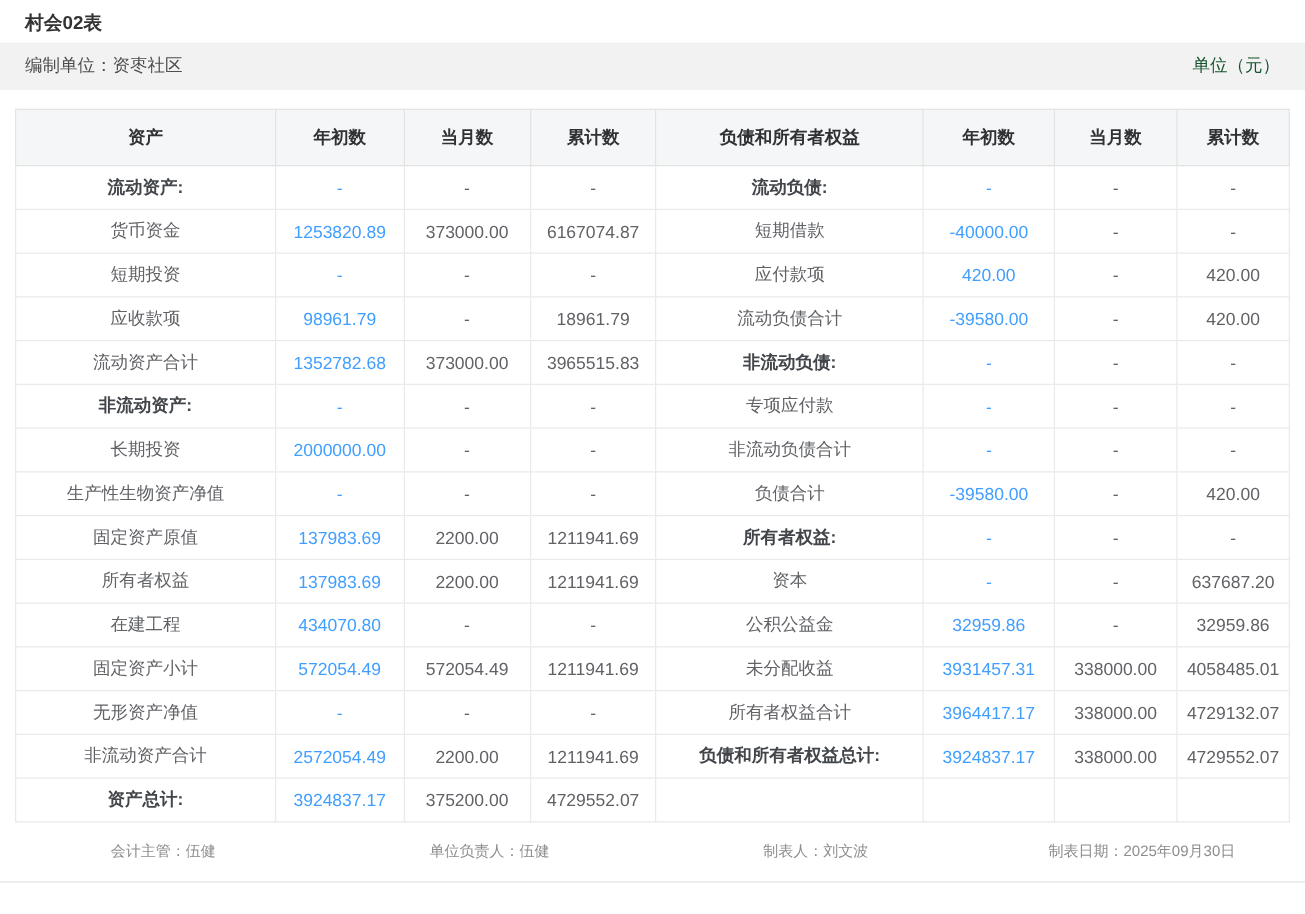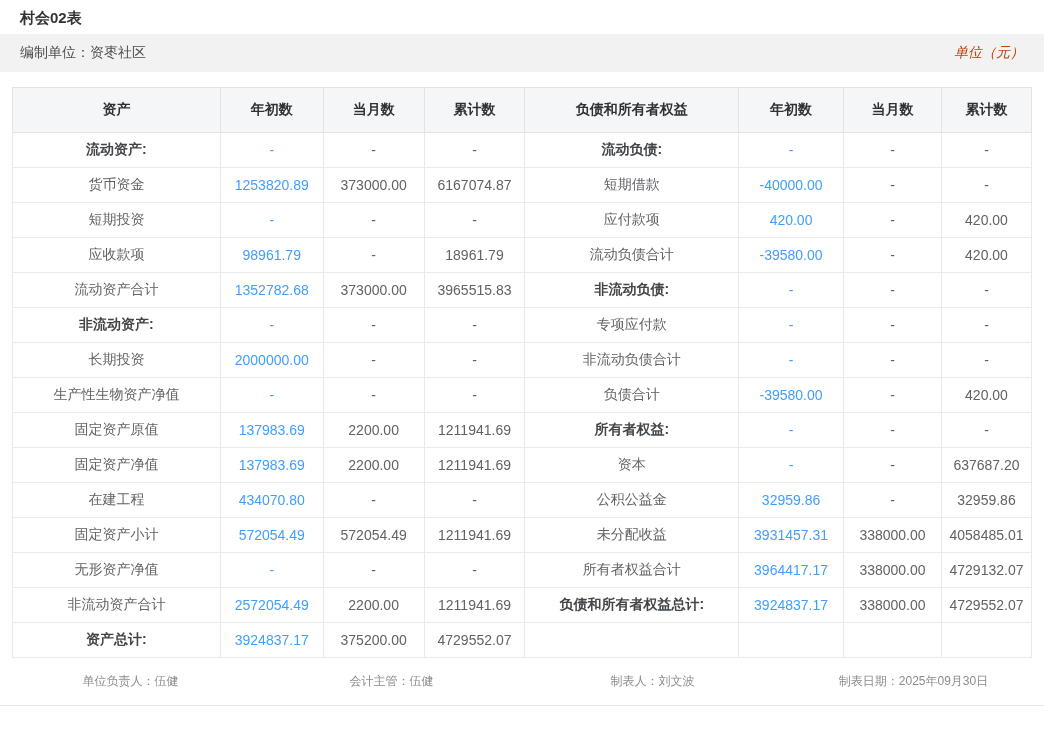--- a/index.html
+++ b/index.html
@@ -8,21 +8,21 @@
     width: 1044px; height: 731px; overflow: hidden;
     font-family: "Liberation Sans", "DejaVu Sans", sans-serif;
     color: #606266;
   }
   .title-bar { padding: 9px 20px 6px; font-size: 15px; font-weight: bold; color: #333; }
   .unit-bar {
     height: 38px; background: #f2f2f2;
     display: flex; align-items: center; justify-content: space-between;
     padding: 0 20px; font-size: 14px; color: #4d4d4d;
   }
-  .unit-bar .unit-label { color: #c2410c; font-style: italic; }
+  .unit-bar .unit-label { color: #14532d; }
   .table-wrap { margin: 15px 12px 0; }
   table { width: 100%; border-collapse: collapse; table-layout: fixed; }
   th {
     background: #f5f6f7; border: 1px solid #e3e3e3; height: 45px;
     font-size: 14px; font-weight: bold; color: #303133; text-align: center;
   }
   td {
     border: 1px solid #eaeaea; height: 35px; text-align: center;
     font-size: 14px; color: #606266; overflow: hidden; white-space: nowrap;
   }
@@ -155,21 +155,21 @@
       <td>固定资产原值</td>
       <td class="blue">137983.69</td>
       <td>2200.00</td>
       <td>1211941.69</td>
       <td class="sec">所有者权益:</td>
       <td class="blue">-</td>
       <td>-</td>
       <td>-</td>
     </tr>
     <tr>
-      <td>固定资产净值</td>
+      <td>所有者权益</td>
       <td class="blue">137983.69</td>
       <td>2200.00</td>
       <td>1211941.69</td>
       <td>资本</td>
       <td class="blue">-</td>
       <td>-</td>
       <td>637687.20</td>
     </tr>
     <tr>
       <td>在建工程</td>
@@ -220,24 +220,24 @@
       <td></td>
       <td></td>
       <td></td>
     </tr>
   </tbody>
 </table>
 </div>
 
 <div class="footer">
   <div>
+    <span>会计主管：</span><span>伍健</span>
+  </div>
+  <div>
     <span>单位负责人：</span><span>伍健</span>
   </div>
   <div>
-    <span>会计主管：</span><span>伍健</span>
-  </div>
-  <div>
     <span>制表人：</span><span>刘文波</span>
   </div>
   <div>
     <span>制表日期：</span><span>2025年09月30日</span>
   </div>
 </div>
 
 </body></html>

